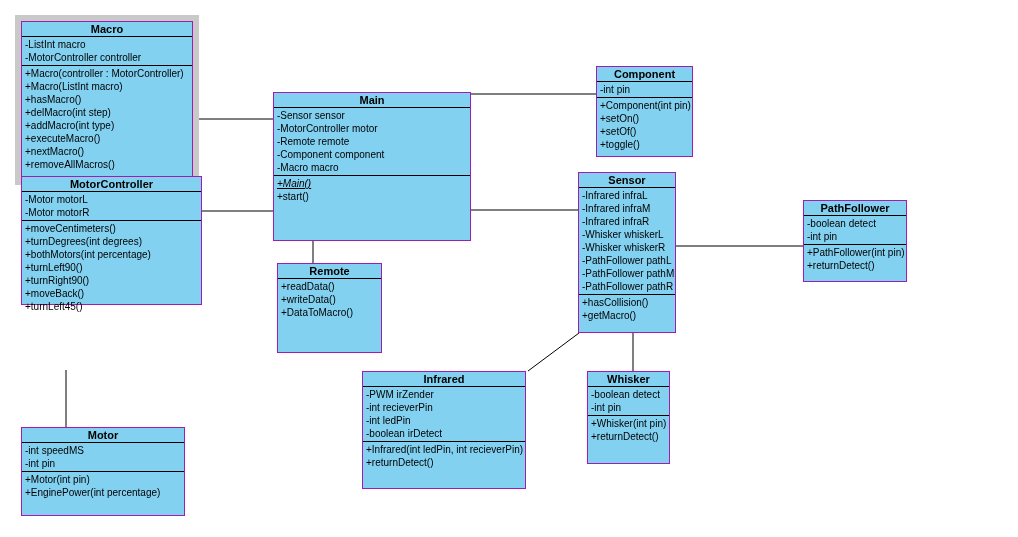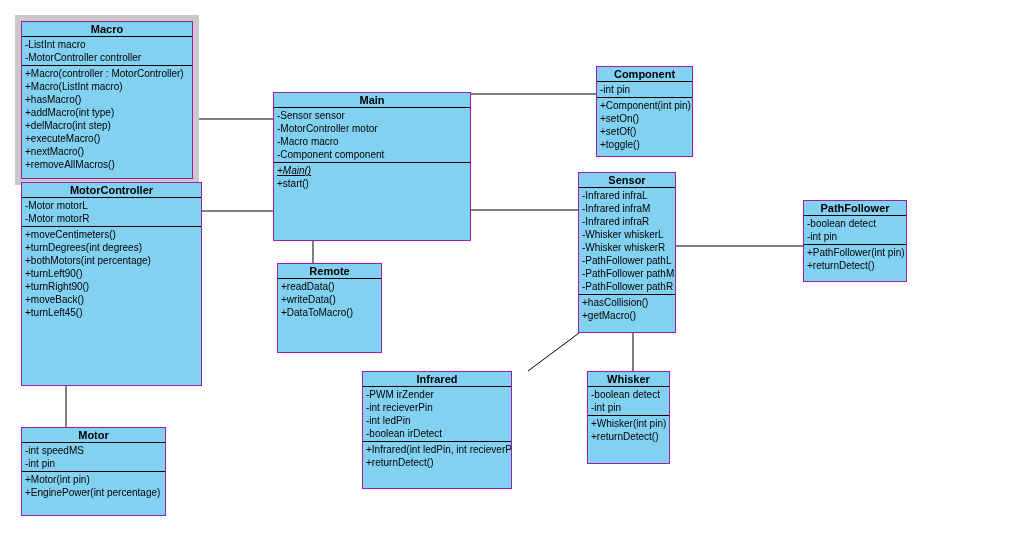--- a/index.html
+++ b/index.html
@@ -41,64 +41,65 @@
   <div class="uml-class" style="left:21px;top:21px;width:172px;height:158px">
     <div class="uml-title">Macro</div>
     <div class="uml-attrs">
       <div class="uml-line">-ListInt macro</div>
       <div class="uml-line">-MotorController controller</div>
     </div>
     <div class="uml-methods">
       <div class="uml-line">+Macro(controller : MotorController)</div>
       <div class="uml-line">+Macro(ListInt macro)</div>
       <div class="uml-line">+hasMacro()</div>
+      <div class="uml-line">+delMacro(int step)</div>
       <div class="uml-line">+addMacro(int type)</div>
-      <div class="uml-line">+delMacro(int step)</div>
       <div class="uml-line">+executeMacro()</div>
       <div class="uml-line">+nextMacro()</div>
       <div class="uml-line">+removeAllMacros()</div>
     </div>
   </div>
 
-  <div class="uml-class" style="left:21px;top:182px;width:181px;height:204px">
+  <div class="uml-class" style="left:21px;top:176px;width:181px;height:129px">
     <div class="uml-title">MotorController</div>
     <div class="uml-attrs">
       <div class="uml-line">-Motor motorL</div>
       <div class="uml-line">-Motor motorR</div>
     </div>
     <div class="uml-methods">
       <div class="uml-line">+moveCentimeters()</div>
       <div class="uml-line">+turnDegrees(int degrees)</div>
       <div class="uml-line">+bothMotors(int percentage)</div>
       <div class="uml-line">+turnLeft90()</div>
       <div class="uml-line">+turnRight90()</div>
       <div class="uml-line">+moveBack()</div>
       <div class="uml-line">+turnLeft45()</div>
     </div>
   </div>
 
-  <div class="uml-class" style="left:21px;top:427px;width:145px;height:89px">
+  <div class="uml-class" style="left:21px;top:427px;width:164px;height:89px">
     <div class="uml-title">Motor</div>
     <div class="uml-attrs">
       <div class="uml-line">-int speedMS</div>
       <div class="uml-line">-int pin</div>
     </div>
     <div class="uml-methods">
       <div class="uml-line">+Motor(int pin)</div>
       <div class="uml-line">+EnginePower(int percentage)</div>
     </div>
   </div>
 
   <div class="uml-class" style="left:273px;top:92px;width:198px;height:149px">
     <div class="uml-title">Main</div>
     <div class="uml-attrs">
       <div class="uml-line">-Sensor sensor</div>
       <div class="uml-line">-MotorController motor</div>
+      <div class="uml-line">-Remote remote</div>
+      <div class="uml-line">-Component component</div>
       <div class="uml-line">-Macro macro</div>
-      <div class="uml-line">-Component component</div>
     </div>
     <div class="uml-methods">
       <div class="uml-line"><span class="underline">+Main()</span></div>
       <div class="uml-line">+start()</div>
     </div>
   </div>
 
   <div class="uml-class" style="left:277px;top:263px;width:105px;height:90px">
     <div class="uml-title">Remote</div>
     <div class="uml-methods">
@@ -144,21 +145,21 @@
     <div class="uml-attrs">
       <div class="uml-line">-boolean detect</div>
       <div class="uml-line">-int pin</div>
     </div>
     <div class="uml-methods">
       <div class="uml-line">+PathFollower(int pin)</div>
       <div class="uml-line">+returnDetect()</div>
     </div>
   </div>
 
-  <div class="uml-class" style="left:362px;top:371px;width:150px;height:118px">
+  <div class="uml-class" style="left:362px;top:371px;width:164px;height:118px">
     <div class="uml-title">Infrared</div>
     <div class="uml-attrs">
       <div class="uml-line">-PWM irZender</div>
       <div class="uml-line">-int recieverPin</div>
       <div class="uml-line">-int ledPin</div>
       <div class="uml-line">-boolean irDetect</div>
     </div>
     <div class="uml-methods">
       <div class="uml-line">+Infrared(int ledPin, int recieverPin)</div>
       <div class="uml-line">+returnDetect()</div>

